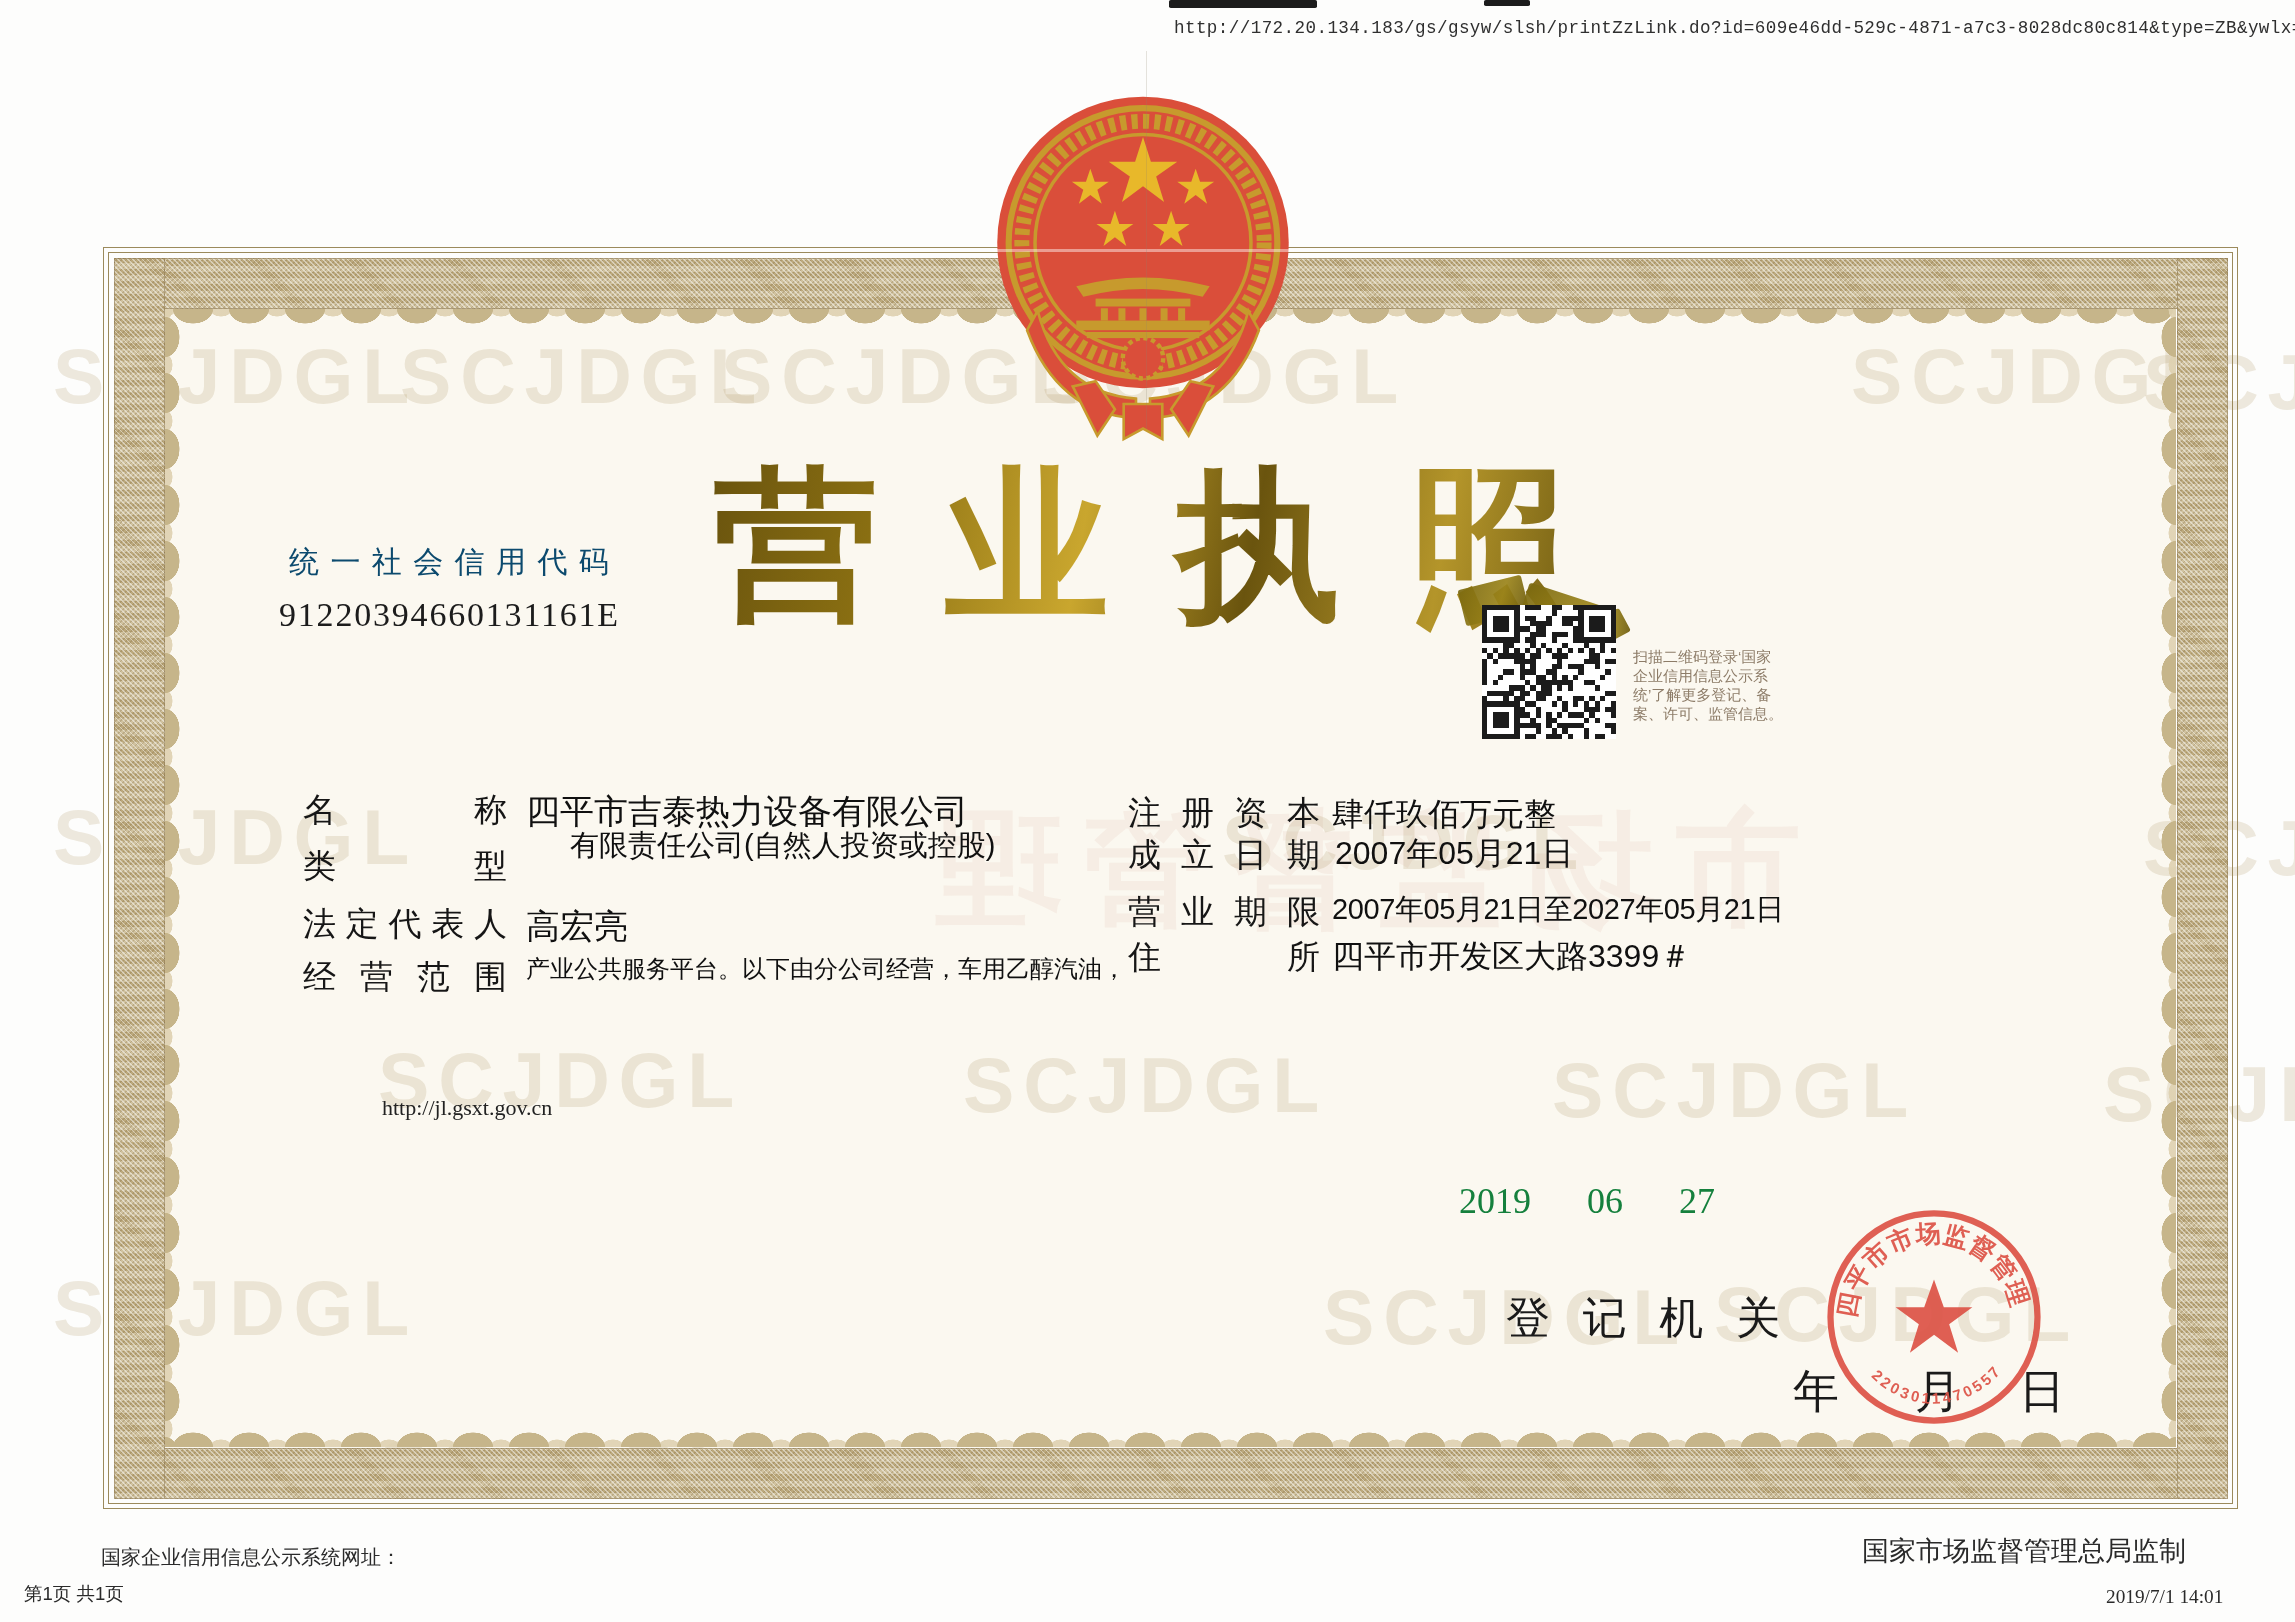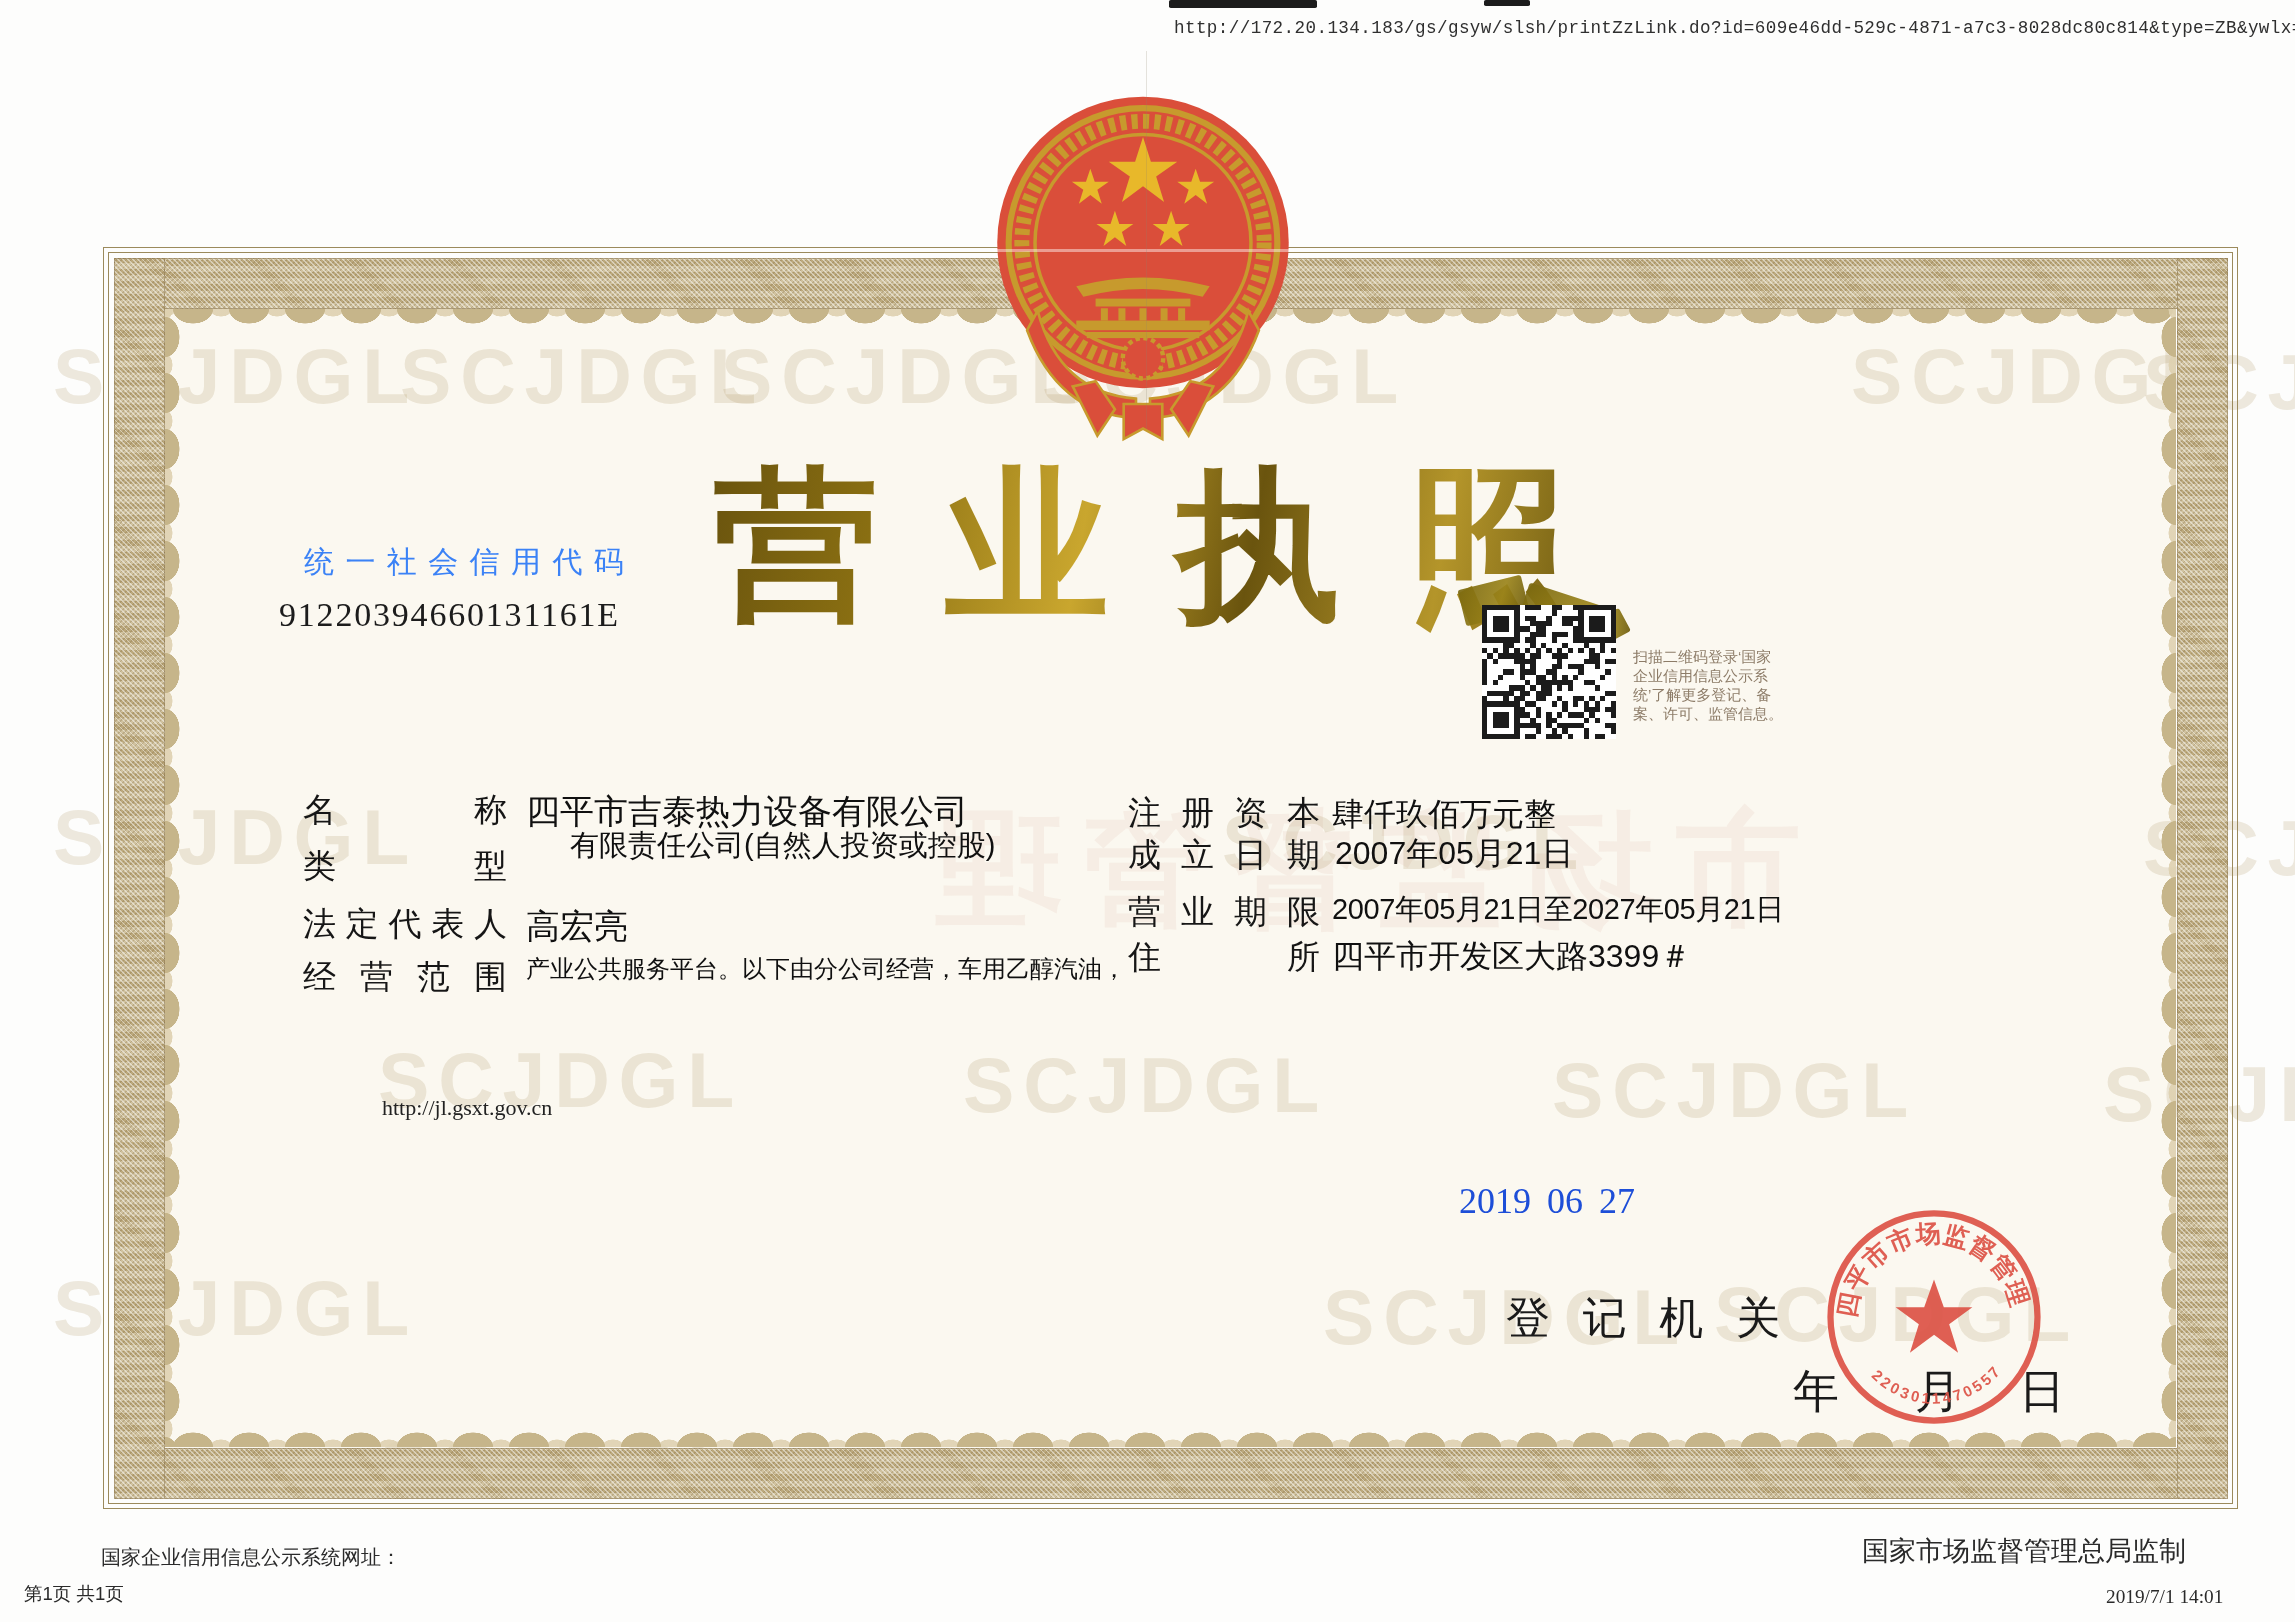--- a/index.html
+++ b/index.html
@@ -80,39 +80,39 @@
   .seam{left:992px;top:249px;width:302px;height:2.6px;background:rgba(255,255,255,.45);z-index:5;}
   .crease{left:1146px;top:51px;width:0.9px;height:378px;background:rgba(140,130,110,.22);z-index:5;}
 
   
   .license-title{
     left:714px;top:457px;font-size:164px;font-weight:700;letter-spacing:67px;
     line-height:1.08;white-space:nowrap;z-index:3;
     background:linear-gradient(100deg,#6a540e 0%,#8a6f12 18%,#c9a62e 40%,#6a540e 58%,#b4952a 78%,#57470a 100%);
     -webkit-background-clip:text;background-clip:text;color:transparent;
   }
-  .credit-label{left:304px;top:542px;font-size:30px;letter-spacing:11.4px;color:#3b82f6;z-index:3;}
+  .credit-label{left:289px;top:542px;font-size:30px;letter-spacing:11.4px;color:#0c4a6e;z-index:3;}
   .credit-code{left:279px;top:596px;font-size:34px;letter-spacing:1.8px;color:#1c1c1c;
     font-family:"Liberation Serif", serif;z-index:3;}
 
   
   .qr-box{left:1482px;top:605px;width:134px;height:134px;z-index:5;}
   .qr-caption{left:1633px;top:615px;width:155px;font-size:15px;line-height:19px;
     color:#8d7c68;z-index:5;margin-top:32px;}
   .gold-blob{background:linear-gradient(120deg,#7a680f,#9b841a 60%,#6b5a0c);opacity:.92;z-index:4;border-radius:2.6px;}
 
   
   .f-label{font-size:33px;color:#161616;font-weight:500;z-index:3;}
   .char-spread{display:flex;justify-content:space-between;}
   .f-value{font-size:34px;color:#101010;font-weight:500;z-index:3;white-space:nowrap;}
   .scope-line{font-size:24px;line-height:27px;color:#101010;font-weight:500;white-space:nowrap;}
   .gsxt{left:382px;top:1095px;font-size:22px;color:#222;font-family:"Liberation Serif", serif;z-index:3;}
 
   
-  .issue-date{left:1459px;top:1180px;display:flex;gap:16px;font-size:36px;color:#1d4ed8;
+  .issue-date{left:1459px;top:1180px;display:flex;gap:56px;font-size:36px;color:#15803d;
     font-family:"Liberation Serif", serif;z-index:3;}
   .registry{left:1506px;top:1289px;width:274px;font-size:44px;color:#1a1a1a;font-weight:500;z-index:3;}
   .ymd{font-size:46px;color:#1a1a1a;font-weight:500;z-index:3;}
   .stamp{left:1818px;top:1201px;width:232px;height:232px;z-index:4;opacity:.93;}
 
   
   .foot{color:#2a2a2a;z-index:3;white-space:nowrap;}
 </style>
 </head>
 <body>

